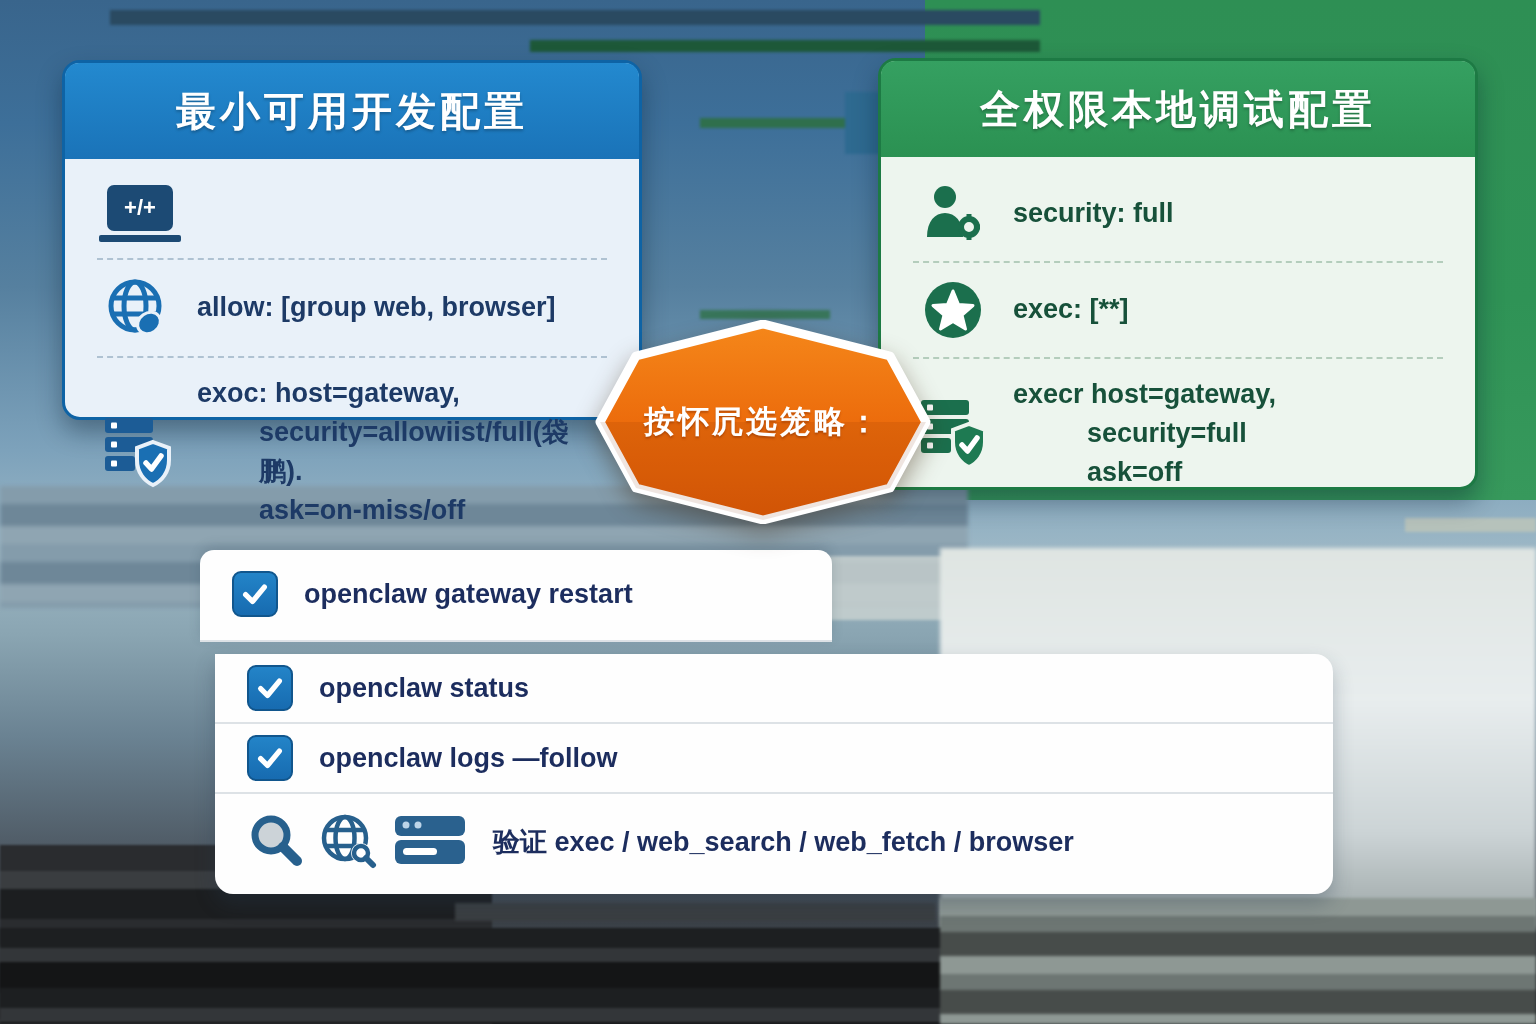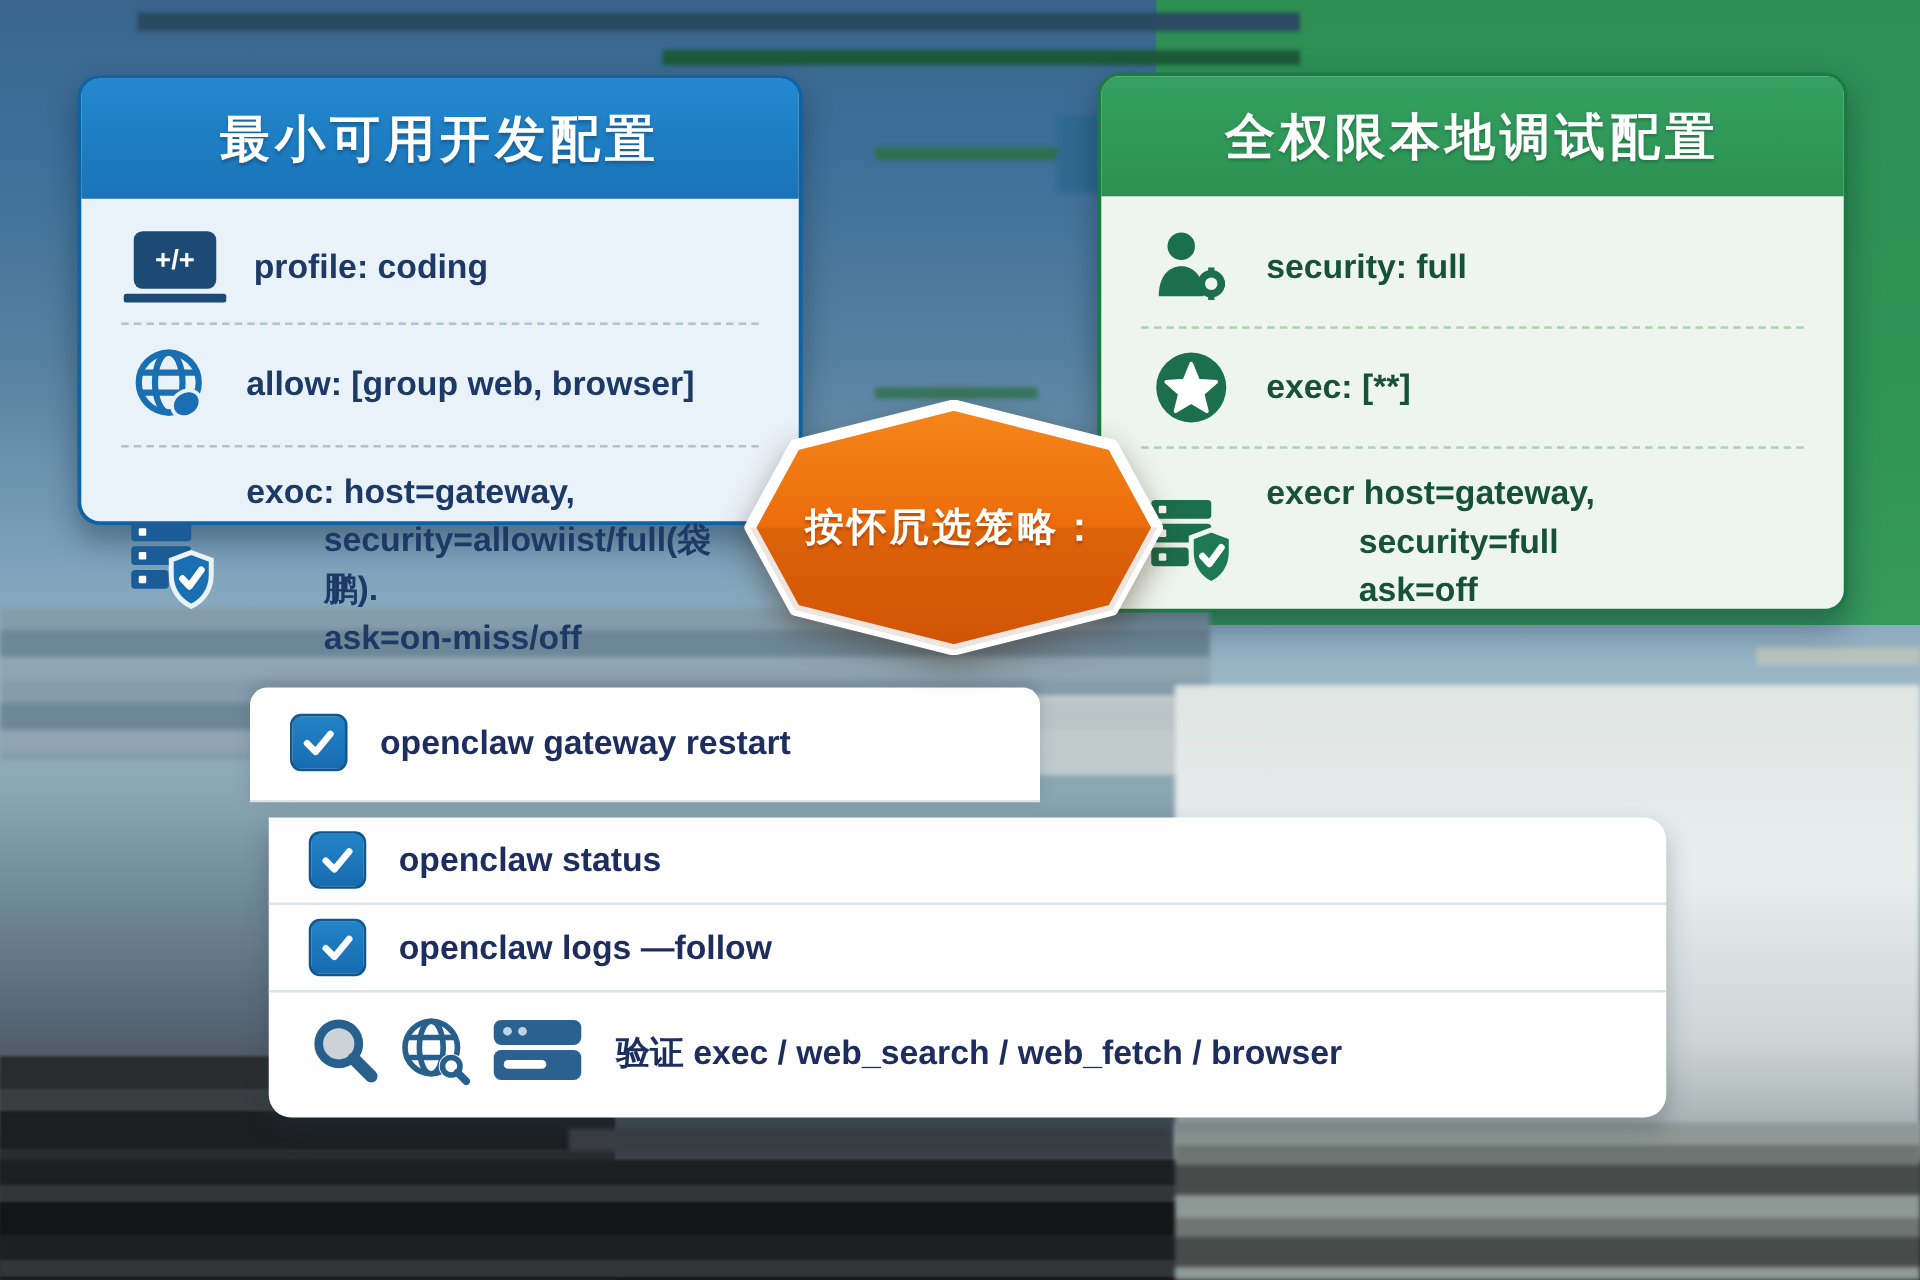--- a/index.html
+++ b/index.html
@@ -113,21 +113,20 @@
     </div>
     <div class="card-body">
 
       <div class="crow">
         <span class="icon-box">
           <span class="laptop">
             <span class="scr">+/+</span>
             <span class="base"></span>
           </span>
         </span>
-        <span class="ctext">profile: coding</span>
       </div>
 
       <div class="crow sep">
         <span class="icon-box">
           <svg width="64" height="64" viewBox="0 0 64 64">
             <g stroke="#1a6fb3" stroke-width="5" fill="none">
               <circle cx="30" cy="30" r="24"></circle>
               <ellipse cx="30" cy="30" rx="11" ry="24"></ellipse>
               <line x1="7" y1="22" x2="53" y2="22"></line>
               <line x1="7" y1="38" x2="53" y2="38"></line>

